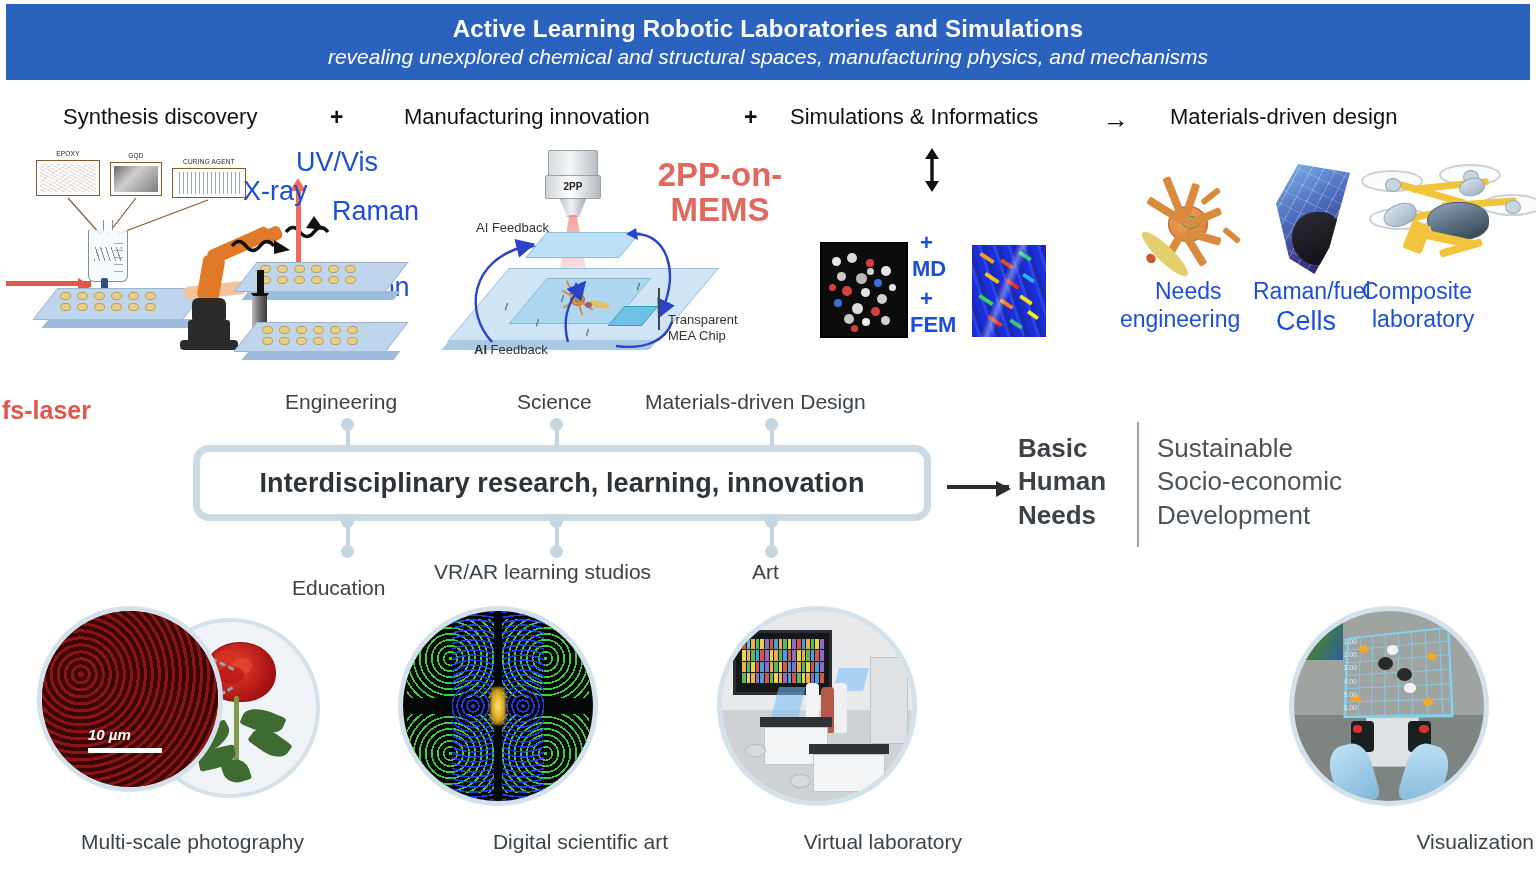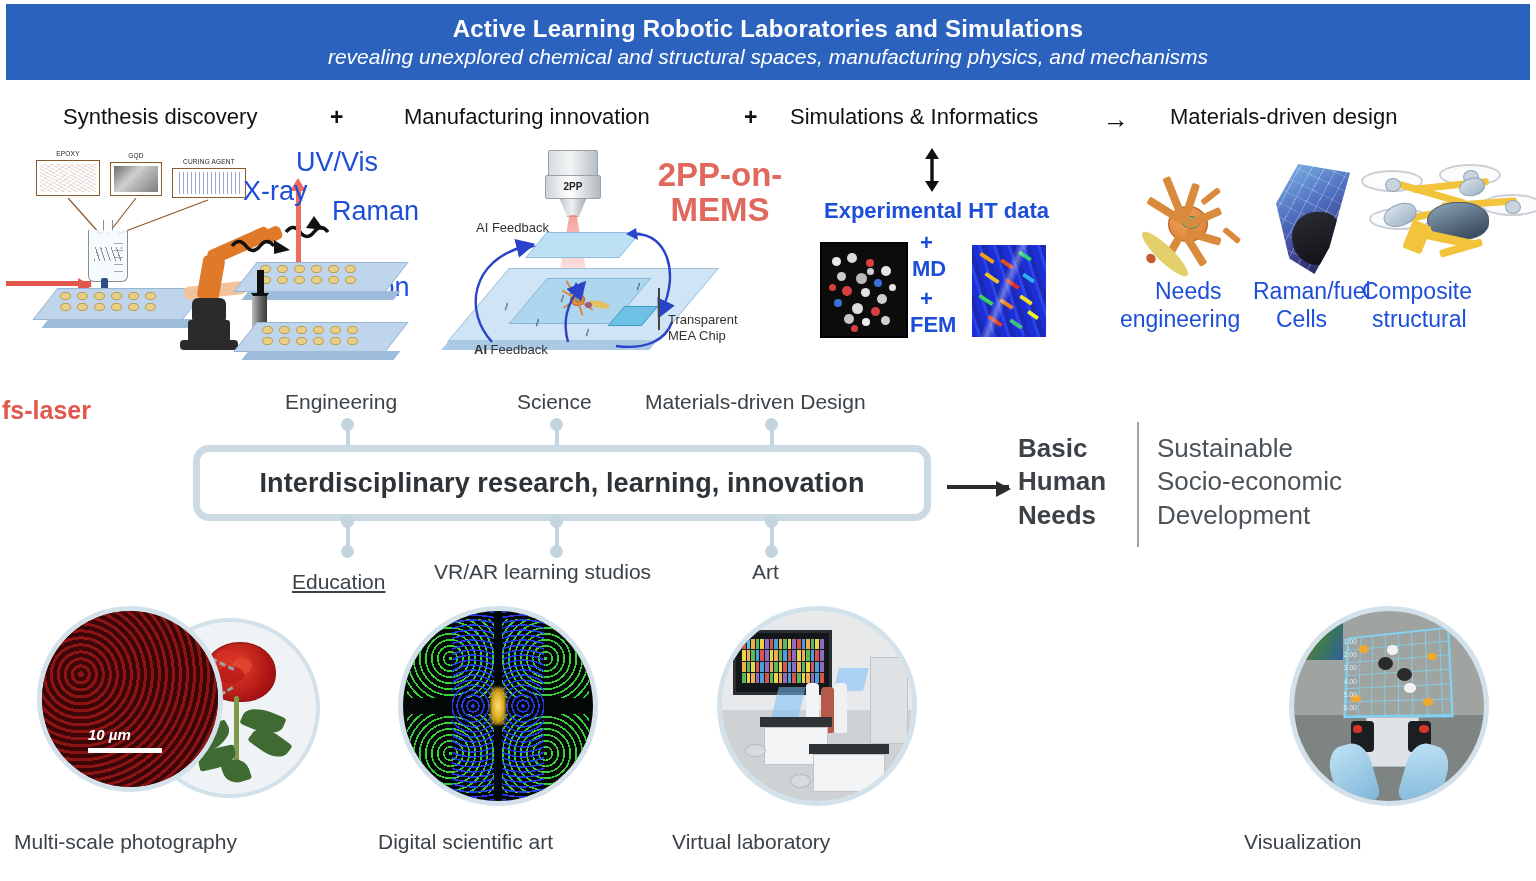--- a/index.html
+++ b/index.html
@@ -283,21 +283,21 @@
 
   
   .gallery{ position:absolute; left:0; top:598px; width:1536px; height:283px; }
   .gitem{ position:absolute; top:0; width:290px; height:283px; }
   .circ{
     position:absolute; left:45px; top:8px; width:200px; height:200px;
     border-radius:50%; border:5px solid #D3E1EA; overflow:hidden;
     background:#f2f5f7;
   }
   .gcap{
-    position:absolute; left:0; top:232px; width:100%; text-align:left;
+    position:absolute; left:0; top:232px; width:100%; text-align:right;
     font-size:21px; color:#3b4248; white-space:nowrap;
   }
 
   
   .rose-circ{
     position:absolute; left:118px; top:20px; width:180px; height:180px;
     border-radius:50%; border:4px solid #D3E1EA; background:#EFF3F5; overflow:hidden;
   }
   .micro-circ{
     position:absolute; left:15px; top:8px; width:186px; height:186px;
@@ -625,21 +625,20 @@
   </div>
 
   <div class="fig" style="left:820px;top:0;width:280px;height:238px;">
 
     <svg style="position:absolute;left:100px;top:6px;width:24px;height:44px;">
       <line x1="12" y1="8" x2="12" y2="36" stroke="#111" stroke-width="3.4"></line>
       <polygon points="12,0 19,11 5,11" fill="#111"></polygon>
       <polygon points="12,44 19,33 5,33" fill="#111"></polygon>
     </svg>
 
-    <div class="lbl lbl-bold" style="left:4px;top:56px;font-size:22px;">Experimental HT data</div>
     <div class="lbl lbl-bold" style="left:100px;top:88px;font-size:22px;">+</div>
     <div class="lbl lbl-bold" style="left:92px;top:114px;font-size:22px;">MD</div>
     <div class="lbl lbl-bold" style="left:100px;top:144px;font-size:22px;">+</div>
     <div class="lbl lbl-bold" style="left:90px;top:170px;font-size:22px;">FEM</div>
 
     <div class="mdcube" style="left:0px;top:100px;width:88px;height:96px;">
       <i style="left:12%;top:14%;width:9px;height:9px;background:#e8e8e8;"></i>
       <i style="left:30%;top:10%;width:10px;height:10px;background:#dcdcdc;"></i>
       <i style="left:52%;top:16%;width:8px;height:8px;background:#d84040;"></i>
       <i style="left:70%;top:24%;width:10px;height:10px;background:#e6e6e6;"></i>
@@ -717,23 +716,23 @@
       <div class="pod" style="left:104px;top:18px;width:26px;height:18px;transform:rotate(-12deg);"></div>
       <div class="body" style="left:72px;top:42px;width:62px;height:38px;"></div>
       <div class="arm" style="left:60px;top:74px;width:60px;height:9px;transform:rotate(12deg);"></div>
       <div class="arm" style="left:52px;top:62px;width:20px;height:30px;transform:rotate(22deg);"></div>
       <div class="arm" style="left:84px;top:84px;width:44px;height:8px;transform:rotate(-16deg);"></div>
     </div>
 
     <div class="lbl" style="left:55px;top:136px;font-size:23px;">Needs</div>
     <div class="lbl" style="left:20px;top:164px;font-size:23px;">engineering</div>
     <div class="lbl" style="left:153px;top:136px;font-size:23px;">Raman/fuel</div>
-    <div class="lbl" style="left:176px;top:164px;font-size:23px;">Cells</div>
+    <div class="lbl" style="left:176px;top:164px;font-size:27px;">Cells</div>
     <div class="lbl" style="left:262px;top:136px;font-size:23px;">Composite</div>
-    <div class="lbl" style="left:272px;top:164px;font-size:23px;">structural</div>
+    <div class="lbl" style="left:272px;top:164px;font-size:23px;">laboratory</div>
   </div>
 </div>
 
 <div class="mid">
 
   <div class="node-lbl" style="left:285px;top:8px;">Engineering</div>
   <div class="node-lbl" style="left:517px;top:8px;">Science</div>
   <div class="node-lbl" style="left:645px;top:8px;">Materials-driven Design</div>
 
   <div class="connector" style="left:346px;top:42px;height:30px;"></div>
@@ -757,21 +756,21 @@
   <div class="knob" style="left:341px;top:163px;"></div>
 
   <div class="connector" style="left:555px;top:139px;height:32px;"></div>
   <div class="knob" style="left:550px;top:133px;"></div>
   <div class="knob" style="left:550px;top:163px;"></div>
 
   <div class="connector" style="left:770px;top:139px;height:32px;"></div>
   <div class="knob" style="left:765px;top:133px;"></div>
   <div class="knob" style="left:765px;top:163px;"></div>
 
-  <div class="node-lbl" style="left:292px;top:188px;text-decoration:underline;">Education</div>
+  <div class="node-lbl" style="left:292px;top:194px;">Education</div>
   <div class="node-lbl" style="left:434px;top:178px;">VR/AR learning studios</div>
   <div class="node-lbl" style="left:752px;top:178px;">Art</div>
 
   <div class="arrow-blk" style="left:947px;top:103px;width:62px;"></div>
 
   <div class="needs">
     <div>Basic</div>
     <div>Human</div>
     <div>Needs</div>
   </div>

